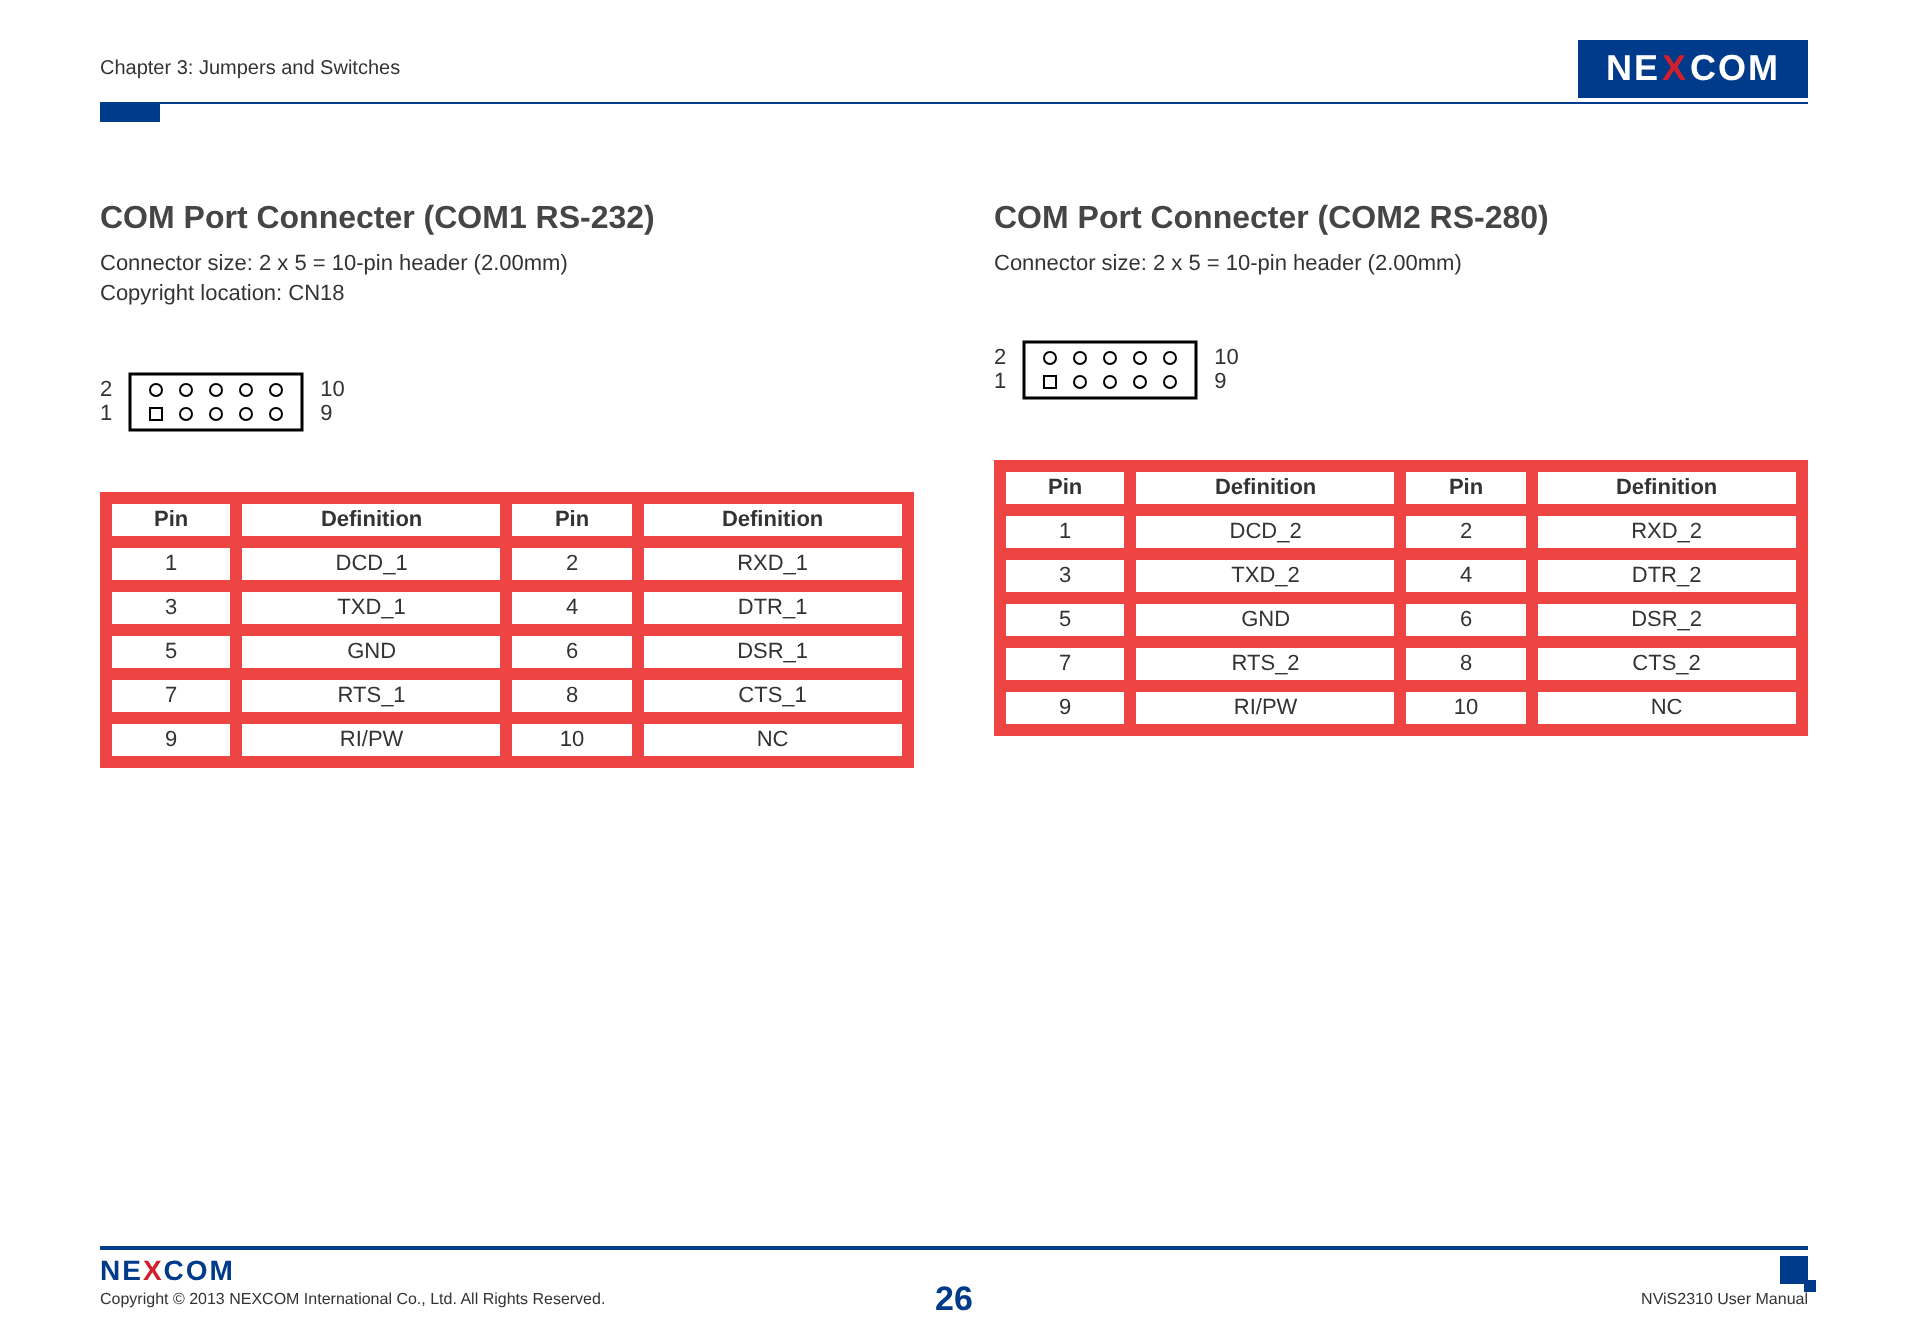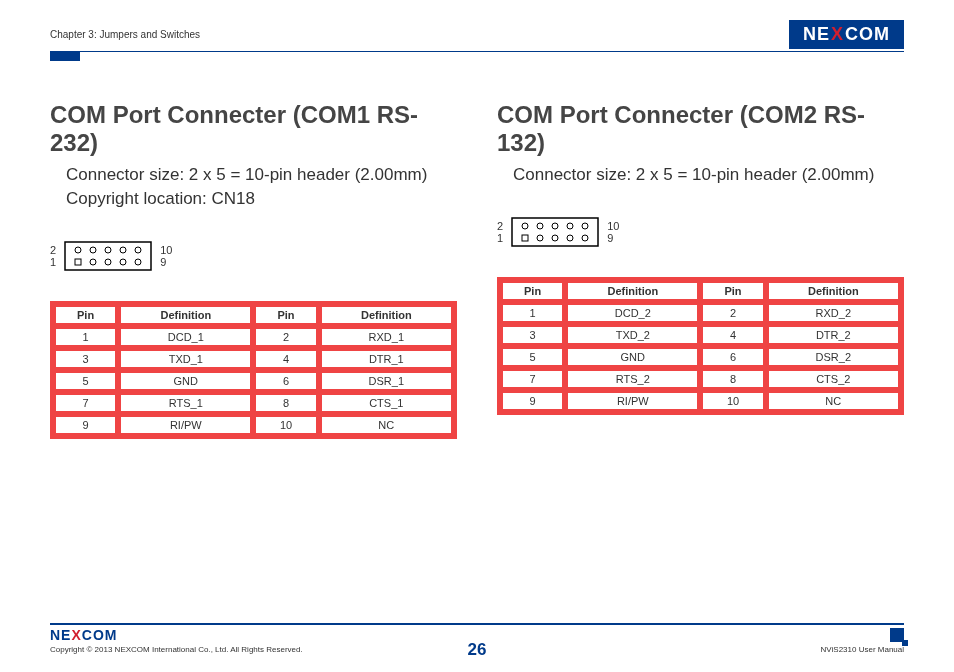--- a/index.html
+++ b/index.html
@@ -42,30 +42,29 @@
     background: #003a8a;
     margin-top: -1px;
   }
   .content {
     display: flex;
     gap: 40px;
     margin-top: 40px;
   }
   .col { flex: 1; }
   .sec-title {
-    font-size: 24px;
+    font-size: 16px;
     font-weight: bold;
     color: #454545;
     margin-bottom: 6px;
   }
   .sec-sub {
-    font-size: 17px;
+    font-size: 11px;
     color: #333;
     line-height: 1.4;
-    margin-left: 16px;
   }
   .diagram-row {
     display: flex;
     align-items: center;
     gap: 8px;
     margin-top: 30px;
     margin-bottom: 30px;
   }
   .pin-labels-left, .pin-labels-right {
     font-size: 11px;
@@ -227,21 +226,21 @@
               <td>9</td>
               <td>RI/PW</td>
               <td>10</td>
               <td>NC</td>
             </tr>
         </tbody>
       </table>
     </div>
 
     <div class="col">
-      <div class="sec-title">COM Port Connecter (COM2 RS-132)</div>
+      <div class="sec-title">COM Port Connecter (COM2 RS-280)</div>
       <div class="sec-sub">Connector size: 2 x 5 = 10-pin header (2.00mm)</div>
 
       <div class="diagram-row">
         <div class="pin-labels-left">
           <div>2</div>
           <div>1</div>
         </div>
         <svg class="connector-svg" width="88" height="30" viewBox="0 0 88 30">
           <rect x="1" y="1" width="86" height="28" fill="none" stroke="#000" stroke-width="1.5"></rect>
           <circle cx="14" cy="9" r="3" fill="none" stroke="#000"></circle>

